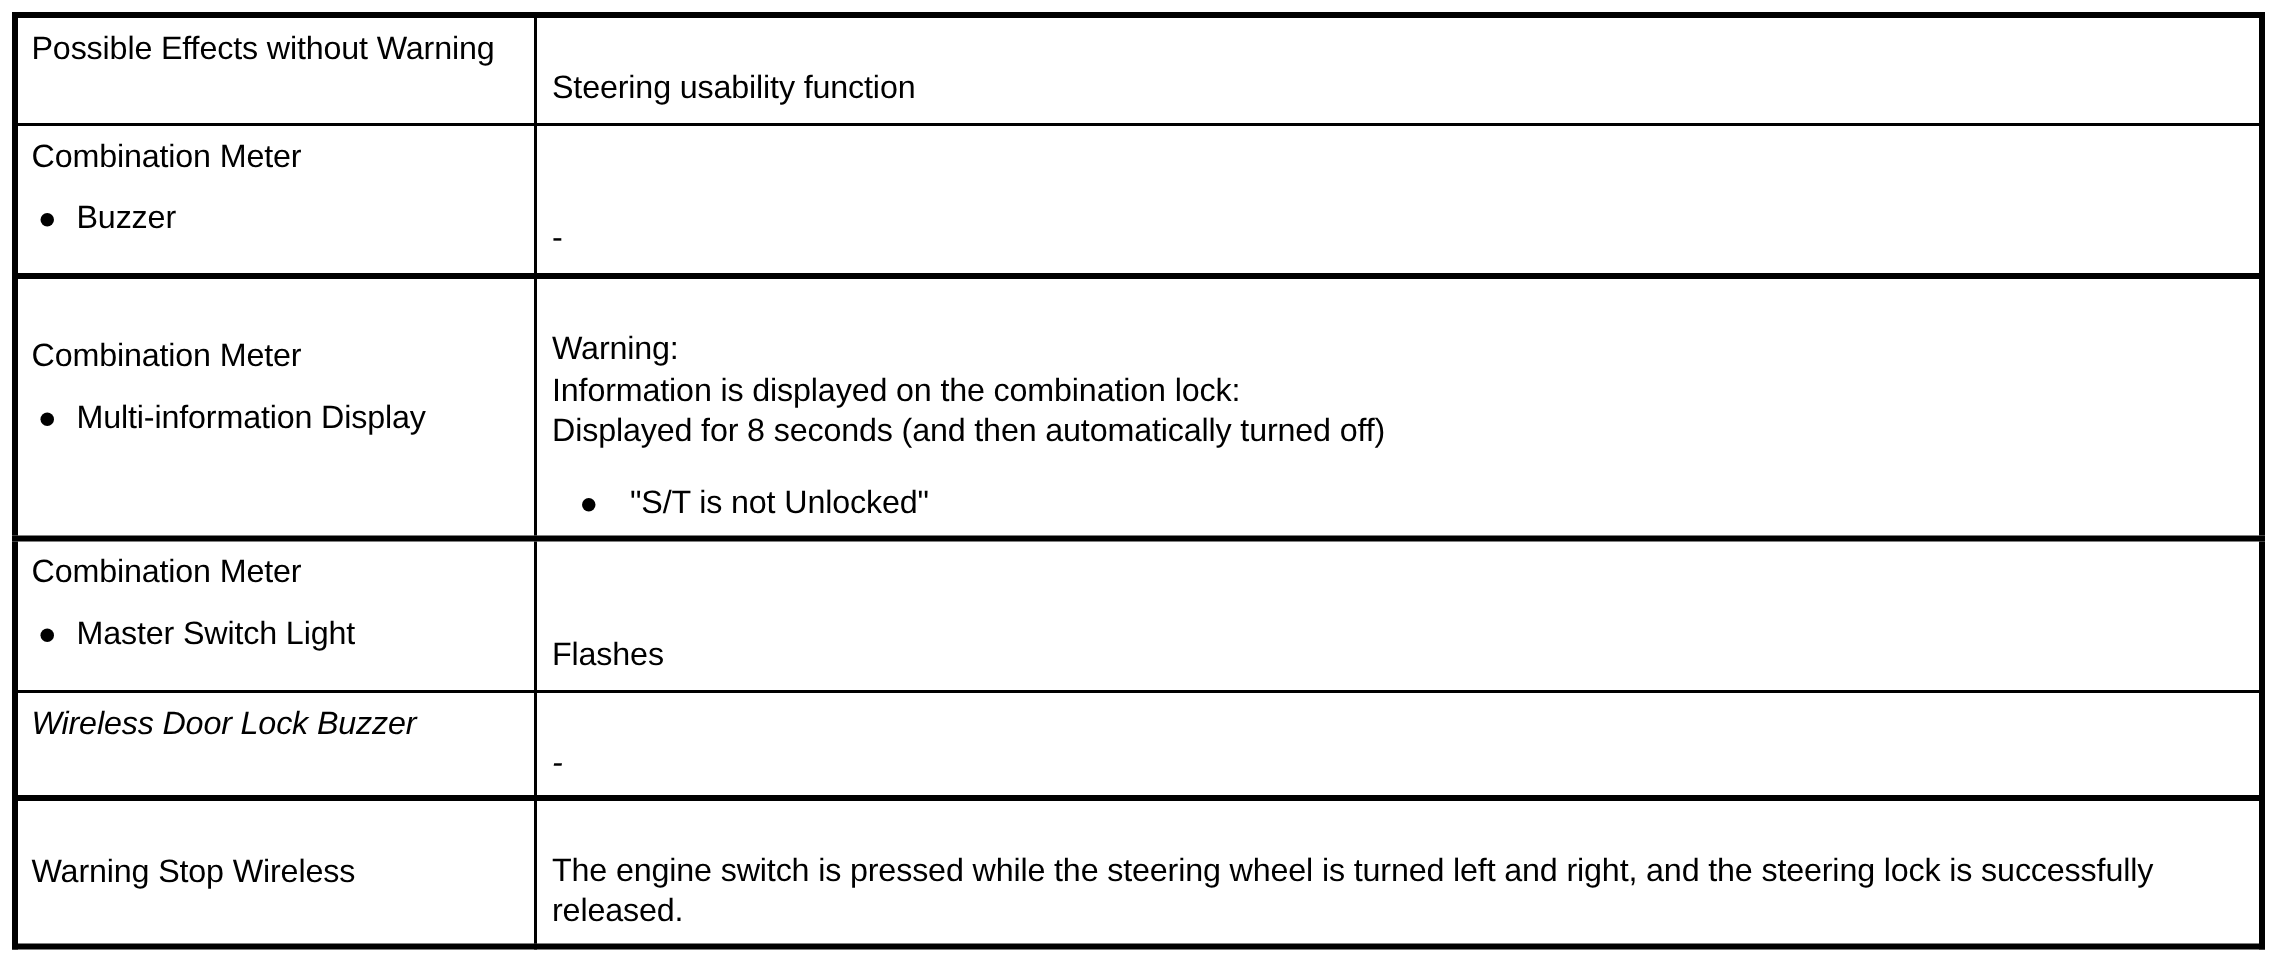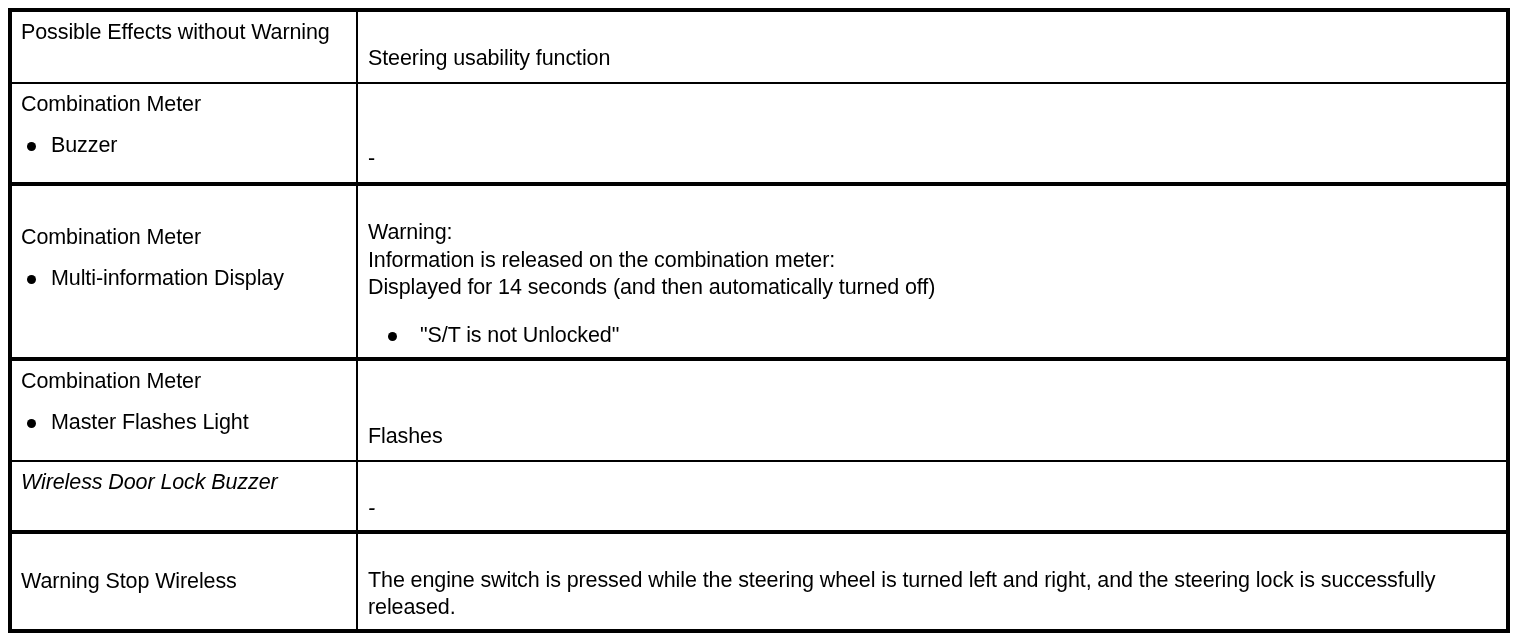--- a/index.html
+++ b/index.html
@@ -179,37 +179,37 @@
             <span class="label-head">Combination Meter</span>
             <span class="bullet-line">
               <span class="bullet-dot"></span>
               <span>Multi-information Display</span>
             </span>
           </div>
         </td>
         <td class="value-cell h-r4">
           <div class="value-pad value-lines">
             <span class="vline">Warning:</span>
-            <span class="vline">Information is released on the combination meter:</span>
-            <span class="vline">Displayed for 14 seconds (and then automatically turned off)</span>
+            <span class="vline">Information is displayed on the combination lock:</span>
+            <span class="vline">Displayed for 8 seconds (and then automatically turned off)</span>
             <span class="value-bullet">
               <span class="bullet-dot"></span>
               <span>"S/T is not Unlocked"</span>
             </span>
           </div>
         </td>
       </tr>
 
       <tr class="rule-thin">
         <td class="label-cell h-r5">
           <div class="cell-pad">
             <span class="label-head">Combination Meter</span>
             <span class="bullet-line">
               <span class="bullet-dot"></span>
-              <span>Master Flashes Light</span>
+              <span>Master Switch Light</span>
             </span>
           </div>
         </td>
         <td class="value-cell h-r5">
           <div class="value-pad v-mid">
             <span class="vline">Flashes</span>
           </div>
         </td>
       </tr>
 

